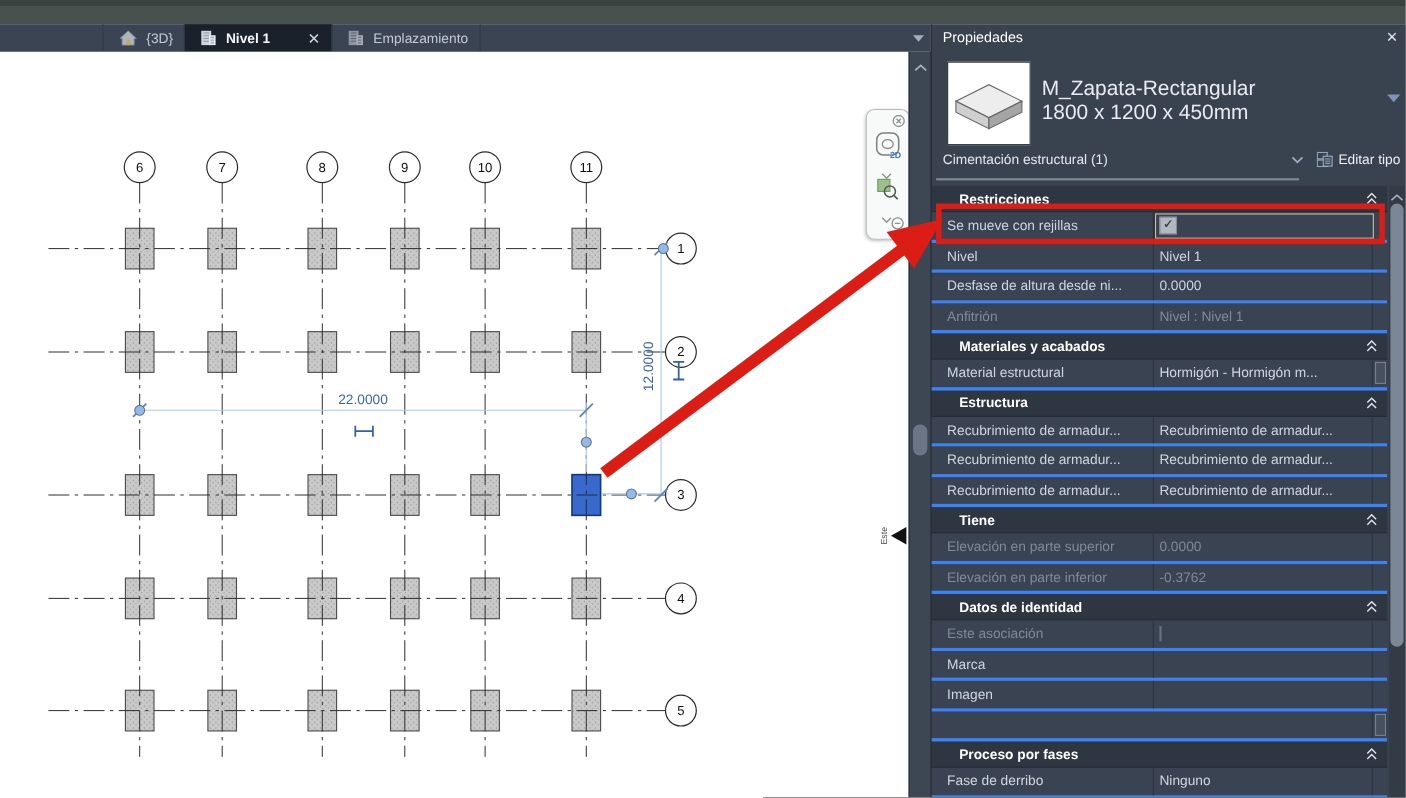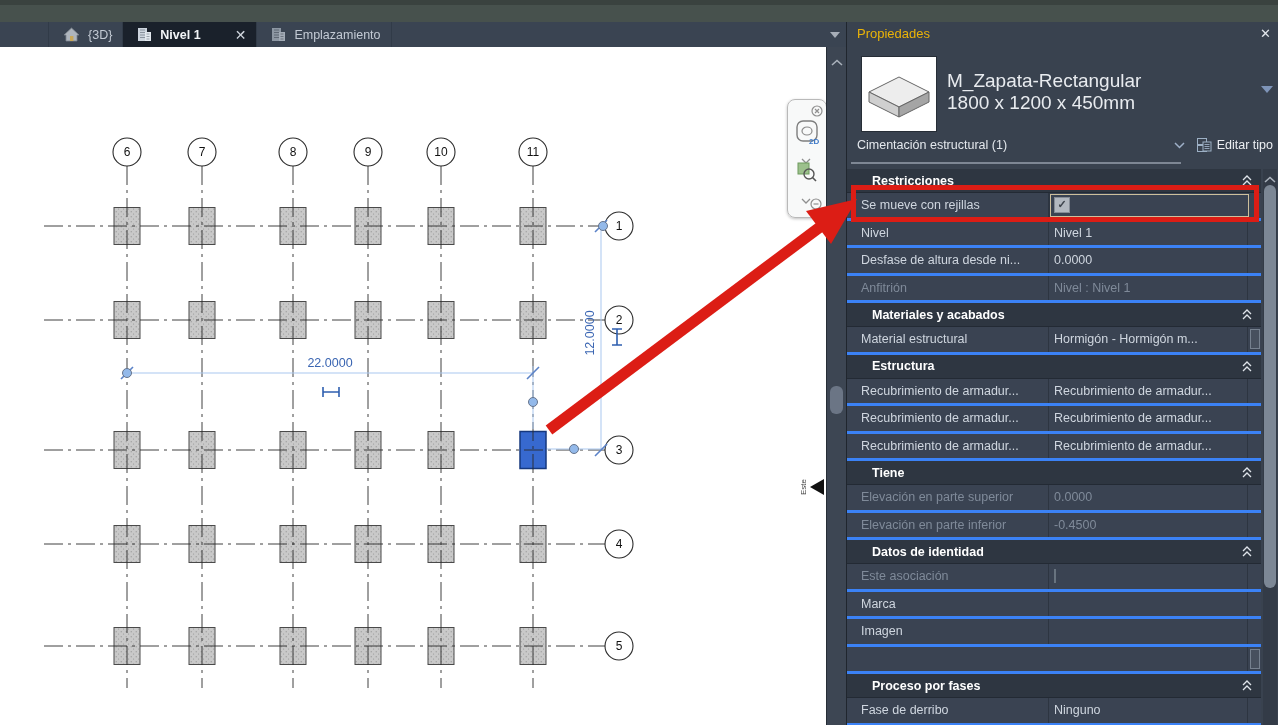--- a/index.html
+++ b/index.html
@@ -34,21 +34,21 @@
   .navbar .nclose{position:absolute;right:3px;top:3px;}
   .navbar .wheel{position:absolute;left:8px;top:20px;}
   .navbar .dchev1{position:absolute;left:13px;top:50px;}
   .navbar .zoomreg{position:absolute;left:9px;top:62px;}
   .navbar .dchev2{position:absolute;left:13px;top:90px;}
   .navbar .nminus{position:absolute;right:4px;bottom:3px;}
   
   .panel{position:absolute;left:846px;top:22px;width:432px;height:703px;
          background:#39424f;border-left:1px solid #20262e;color:#cfd6df;font-size:12.5px;}
   .ptitle{position:absolute;left:0;top:0;width:100%;height:23px;display:flex;align-items:center;}
-  .ptitle .txt{margin-left:10px;color:#eab308;font-size:13px;}
+  .ptitle .txt{margin-left:10px;color:#ffffff;font-size:13px;}
   .ptitle .px{margin-left:auto;margin-right:8px;color:#e4e8ee;font-size:13px;}
   .preview{position:absolute;left:14px;top:34px;width:74px;height:74px;background:#fff;
            border:1px solid #262d36;}
   .typetxt{position:absolute;left:100px;top:48px;line-height:22px;color:#e8ebef;font-size:19px;}
   .typedrop{position:absolute;left:414px;top:64px;width:0;height:0;
            border-left:6px solid transparent;border-right:6px solid transparent;
            border-top:7px solid #7e94b8;}
   .selrow{position:absolute;left:0;top:110px;width:100%;height:25px;display:flex;align-items:center;}
   .selrow .sel{margin-left:10px;color:#e4e8ed;}
   .selrow .schev{margin-left:auto;}
@@ -82,21 +82,21 @@
           border:5px solid #dc1d15;z-index:49;pointer-events:none;}
   .arrowsvg{position:absolute;left:0;top:0;width:1278px;height:725px;z-index:50;pointer-events:none;}
 </style>
 </head>
 <body>
 
 <div id="root">
   <div class="topstrip"></div>
 
   <div class="tabbar">
-    <div id="tabs" style="display:flex;align-items:stretch;">
+    <div id="tabs" style="display:flex;align-items:stretch;padding-left:45px;">
         <div class="tab first">
           <span class="ticon">
             <svg width="17" height="15">
               <polygon points="8.5,1 16,8 14,8 14,14 3,14 3,8 1,8" fill="#aeb5bd" stroke="#7c848d" stroke-width="0.8"></polygon>
               <rect x="7" y="9" width="3.4" height="5" fill="#c9a85a"></rect>
             </svg>
           </span>
           <span>{3D}</span>
         </div>
         <div class="tab active">
@@ -371,21 +371,21 @@
             </svg>
           </span>
         </div>
         <div class="prow disabled">
           <span class="lbl">Elevación en parte superior</span>
           <span class="val">0.0000</span>
           <span class="mini"></span>
         </div>
         <div class="prow disabled">
           <span class="lbl">Elevación en parte inferior</span>
-          <span class="val">-0.4500</span>
+          <span class="val">-0.3762</span>
           <span class="mini"></span>
         </div>
         <div class="phead">
           <span>Datos de identidad</span>
           <span class="dblchev">
             <svg width="10" height="11">
               <path d="M1 5 L5 1 L9 5 M1 10 L5 6 L9 10" fill="none" stroke="#dfe4ea" stroke-width="1.3"></path>
             </svg>
           </span>
         </div>

